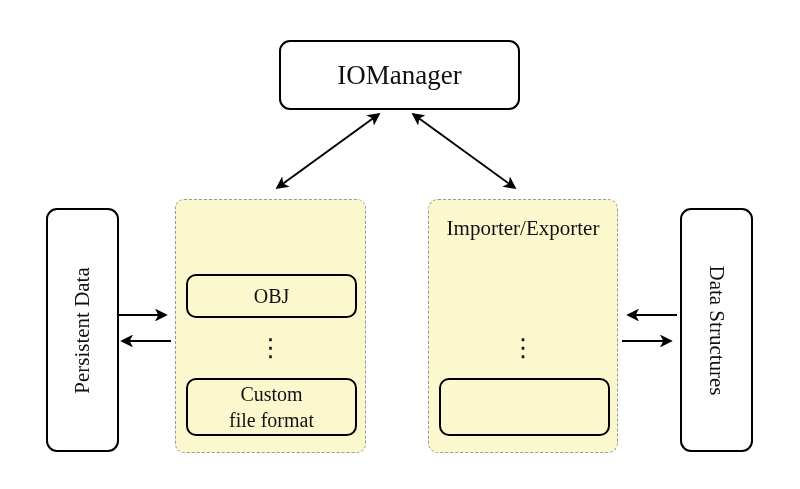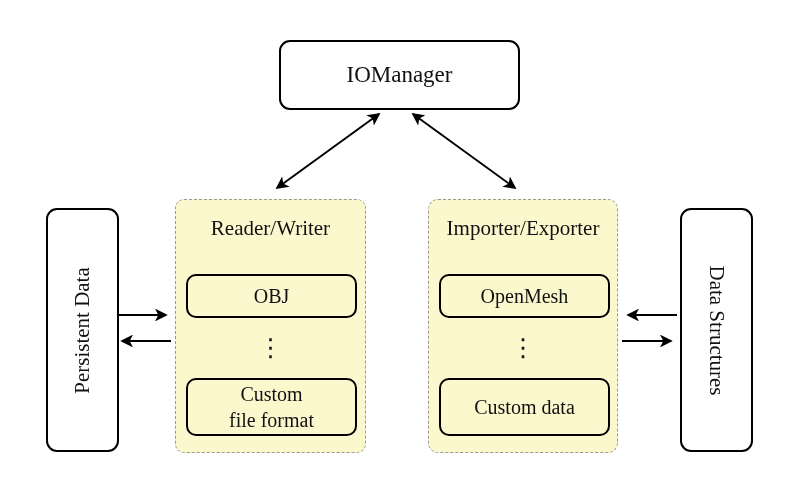--- a/index.html
+++ b/index.html
@@ -19,21 +19,21 @@
     overflow:hidden;
     margin:0 auto;
   }
   
   .iomanager{
     position:absolute;left:279px;top:40px;width:237px;height:66px;
     background:var(--bg);
     border:2.5px solid var(--node-border);
     border-radius:11px;
     display:flex;align-items:center;justify-content:center;
-    font-size:23px;
+    font-size:27px;
   }
   
   .side-box{
     position:absolute;top:208px;width:69px;height:240px;
     background:var(--bg);
     border:2.5px solid var(--node-border);
     border-radius:11px;
     display:flex;align-items:center;justify-content:center;
   }
   .side-box.left{left:46px;}
@@ -84,39 +84,34 @@
 
   <div class="side-box left">
     <span class="vtext ccw">Persistent Data</span>
   </div>
 
   <div class="side-box right">
     <span class="vtext cw">Data Structures</span>
   </div>
 
   <div class="panel left">
-    <div class="panel-title">Reader/Writer</div>
     <div class="node top">
       <span>OBJ</span>
     </div>
     <div class="dots">⋮</div>
     <div class="node bottom">
       <span>Custom</span>
       <span>file format</span>
     </div>
   </div>
 
   <div class="panel right">
     <div class="panel-title">Importer/Exporter</div>
-    <div class="node top">
-      <span>OpenMesh</span>
-    </div>
     <div class="dots">⋮</div>
     <div class="node bottom">
-      <span>Custom data</span>
     </div>
   </div>
 
   <svg class="arrow-layer" viewBox="0 0 800 489" xmlns="http://www.w3.org/2000/svg">
     <defs>
       <marker id="ah" viewBox="0 0 10 10" refX="8.6" refY="5" markerWidth="6.4" markerHeight="6.4" orient="auto-start-reverse">
         <path d="M0,0 L10,5 L0,10 L2.6,5 Z" fill="#000"></path>
       </marker>
     </defs>
     <line x1="379" y1="114" x2="277" y2="188" stroke="#000" stroke-width="2" marker-start="url(#ah)" marker-end="url(#ah)"></line>

